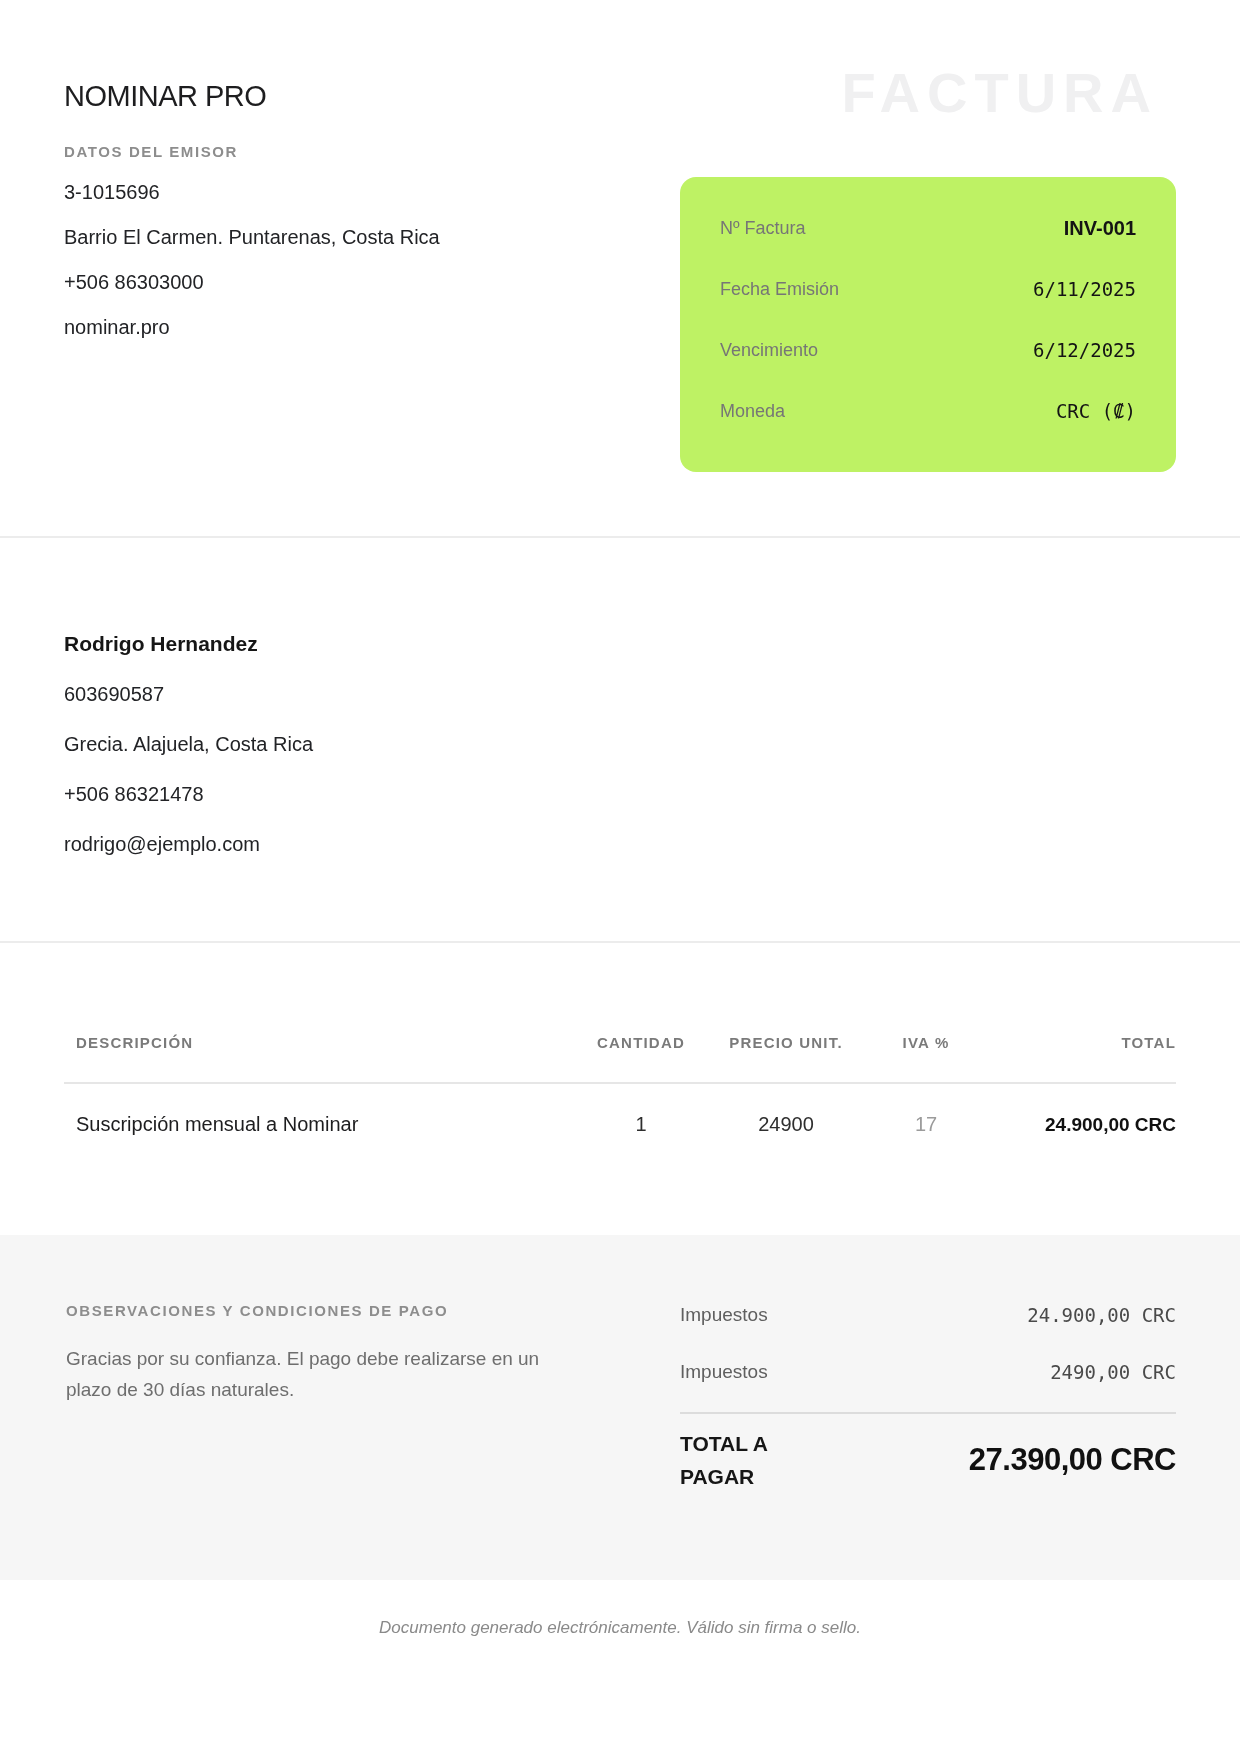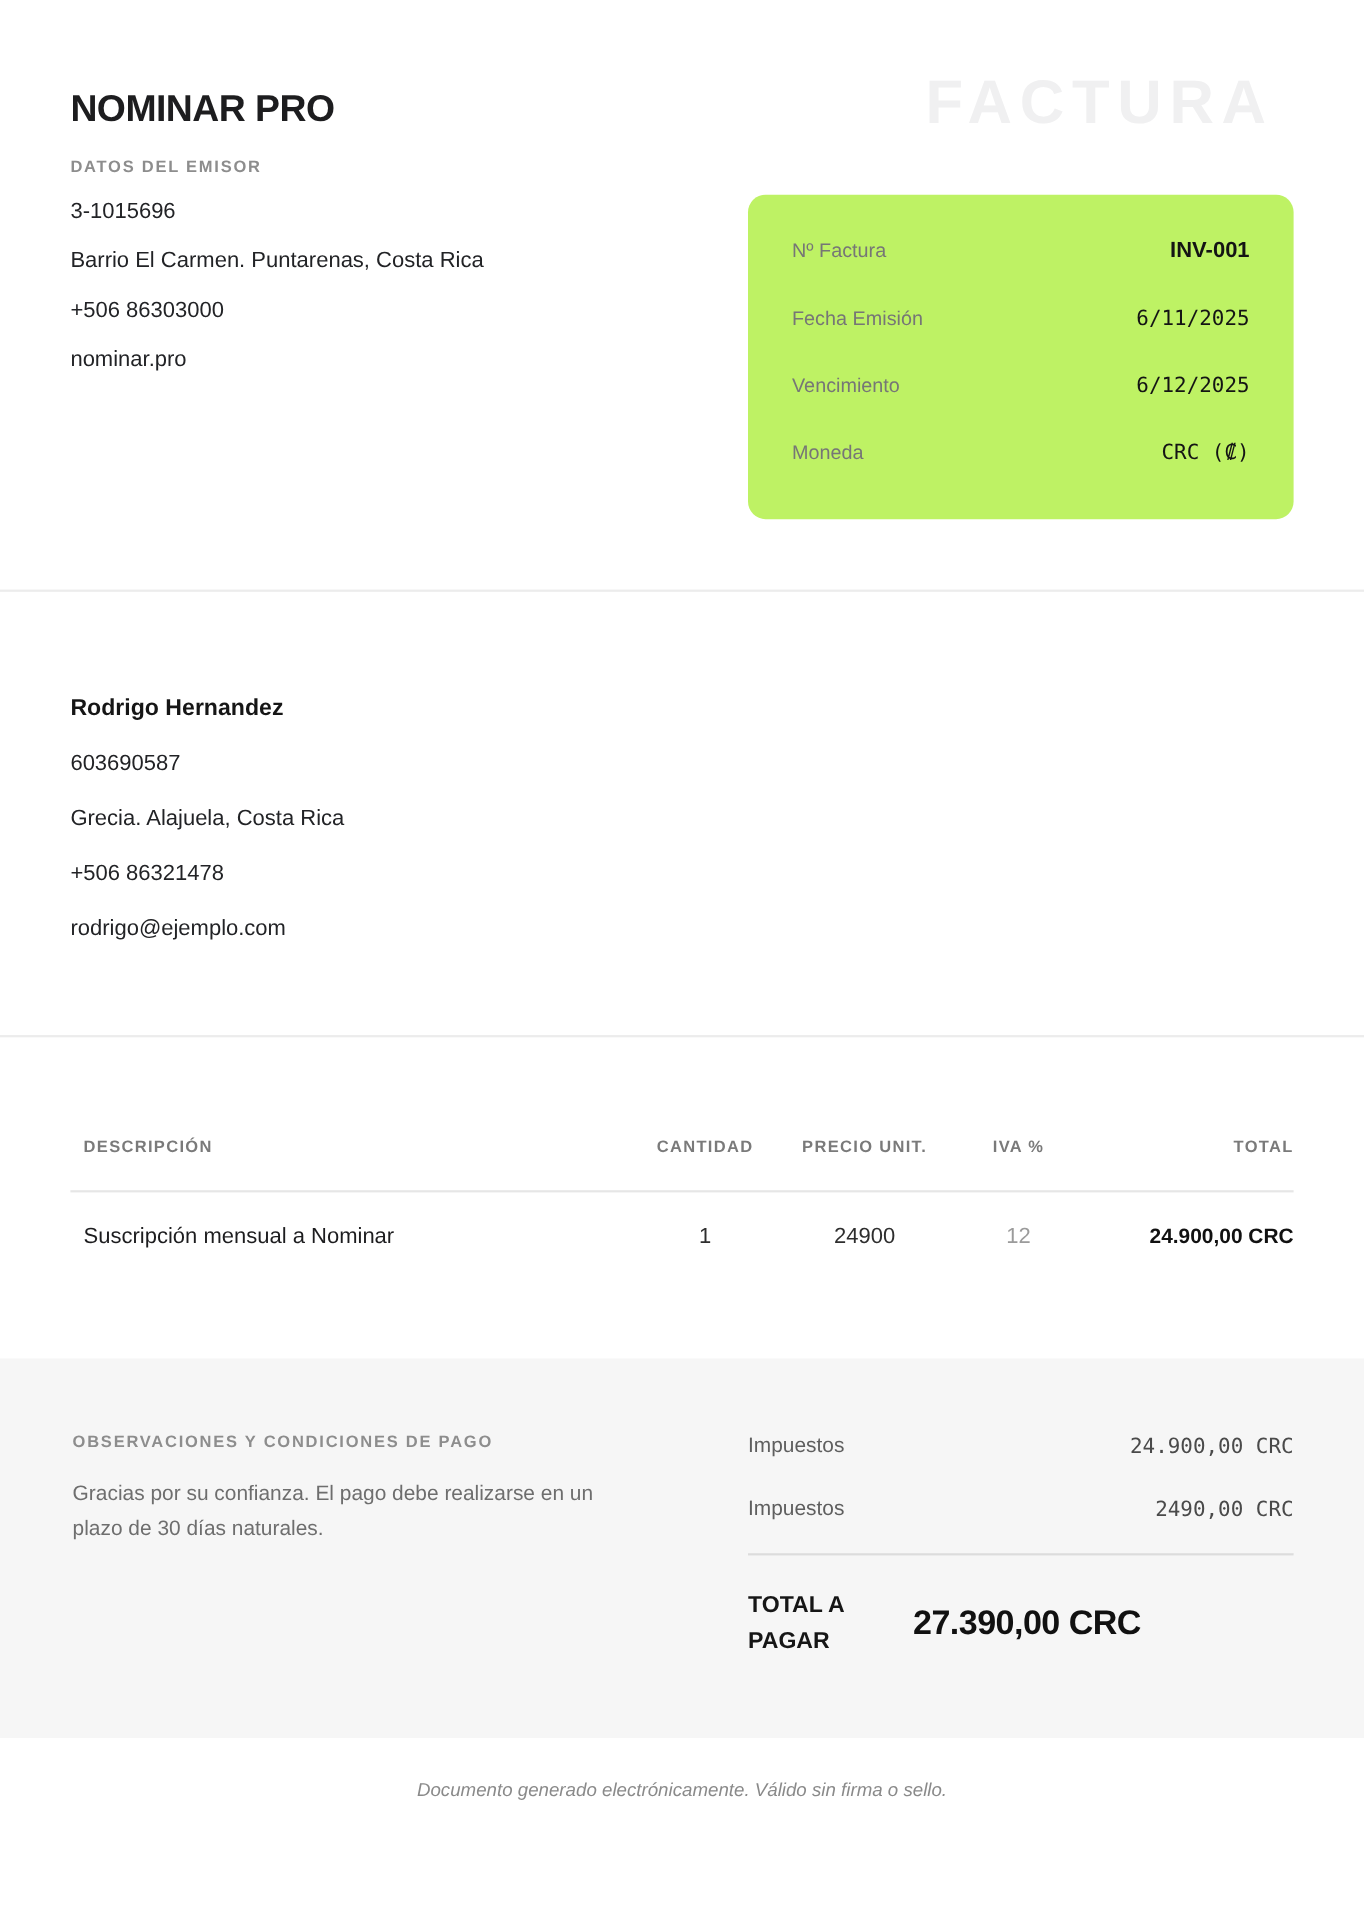--- a/index.html
+++ b/index.html
@@ -11,21 +11,21 @@
     position:relative;
     overflow:hidden;
   }
   .watermark {
     position:absolute; top:60px; right:82px;
     font-size:56px; font-weight:600; letter-spacing:7px;
     color:#f0f0f1; user-select:none;
   }
   .company {
     position:absolute; top:80px; left:64px;
-    font-size:34px; font-weight:700; letter-spacing:-0.5px;
+    font-size:29px; font-weight:400; letter-spacing:-0.5px;
   }
   .section-label {
     font-size:15px; font-weight:700; color:#8d8d8d; letter-spacing:1.6px;
   }
   .emitter-block { position:absolute; left:64px; top:143px; width:560px; }
   .emitter-lines { margin-top:10px; }
   .emitter-lines .line { line-height:45px; font-size:20px; color:#222326; }
 
   .meta-box {
     position:absolute; left:680px; top:177px; width:496px; height:295px;
@@ -78,21 +78,21 @@
   .notes-block { position:absolute; left:66px; top:67px; width:505px; }
   .notes-text { margin-top:24px; font-size:19px; line-height:31px; color:#6e6e6e; }
 
   .totals-block { position:absolute; left:680px; top:69px; width:496px; }
   .totals-row { display:flex; justify-content:space-between; align-items:center; height:22px; }
   .totals-row + .totals-row { margin-top:35px; }
   .totals-label { font-size:19px; color:#5f5f5f; }
   .totals-value { font-family:"DejaVu Sans Mono",monospace; font-size:19px; color:#4a4a4a; }
   .totals-divider { margin-top:29px; height:2px; background:#dcdcdc; }
   .grand-total-row {
-    margin-top:28px; display:flex; justify-content:flex-start; align-items:center;
+    margin-top:13px; display:flex; justify-content:space-between; align-items:center;
   }
   .grand-total-label {
     width:150px; font-size:21px; font-weight:700; color:#161616; line-height:33px;
   }
   .grand-total-value {
     font-size:31px; font-weight:700; color:#111111; letter-spacing:-0.5px;
   }
 
   .doc-footer {
     position:absolute; left:0; right:0; top:1618px;
@@ -156,21 +156,21 @@
   <span class="col-iva">IVA %</span>
   <span class="col-total">TOTAL</span>
 </div>
 
 <div class="divider-inset" style="top:1082px"></div>
 
 <div class="items-row">
   <span class="col-desc">Suscripción mensual a Nominar</span>
   <span class="col-qty">1</span>
   <span class="col-price">24900</span>
-  <span class="col-iva">12</span>
+  <span class="col-iva">17</span>
   <span class="col-total">24.900,00 CRC</span>
 </div>
 
 <div class="summary-section">
 
   <div class="notes-block">
     <div class="section-label">OBSERVACIONES Y CONDICIONES DE PAGO</div>
     <div class="notes-text">Gracias por su confianza. El pago debe realizarse en un plazo de 30 días naturales.</div>
   </div>
 

